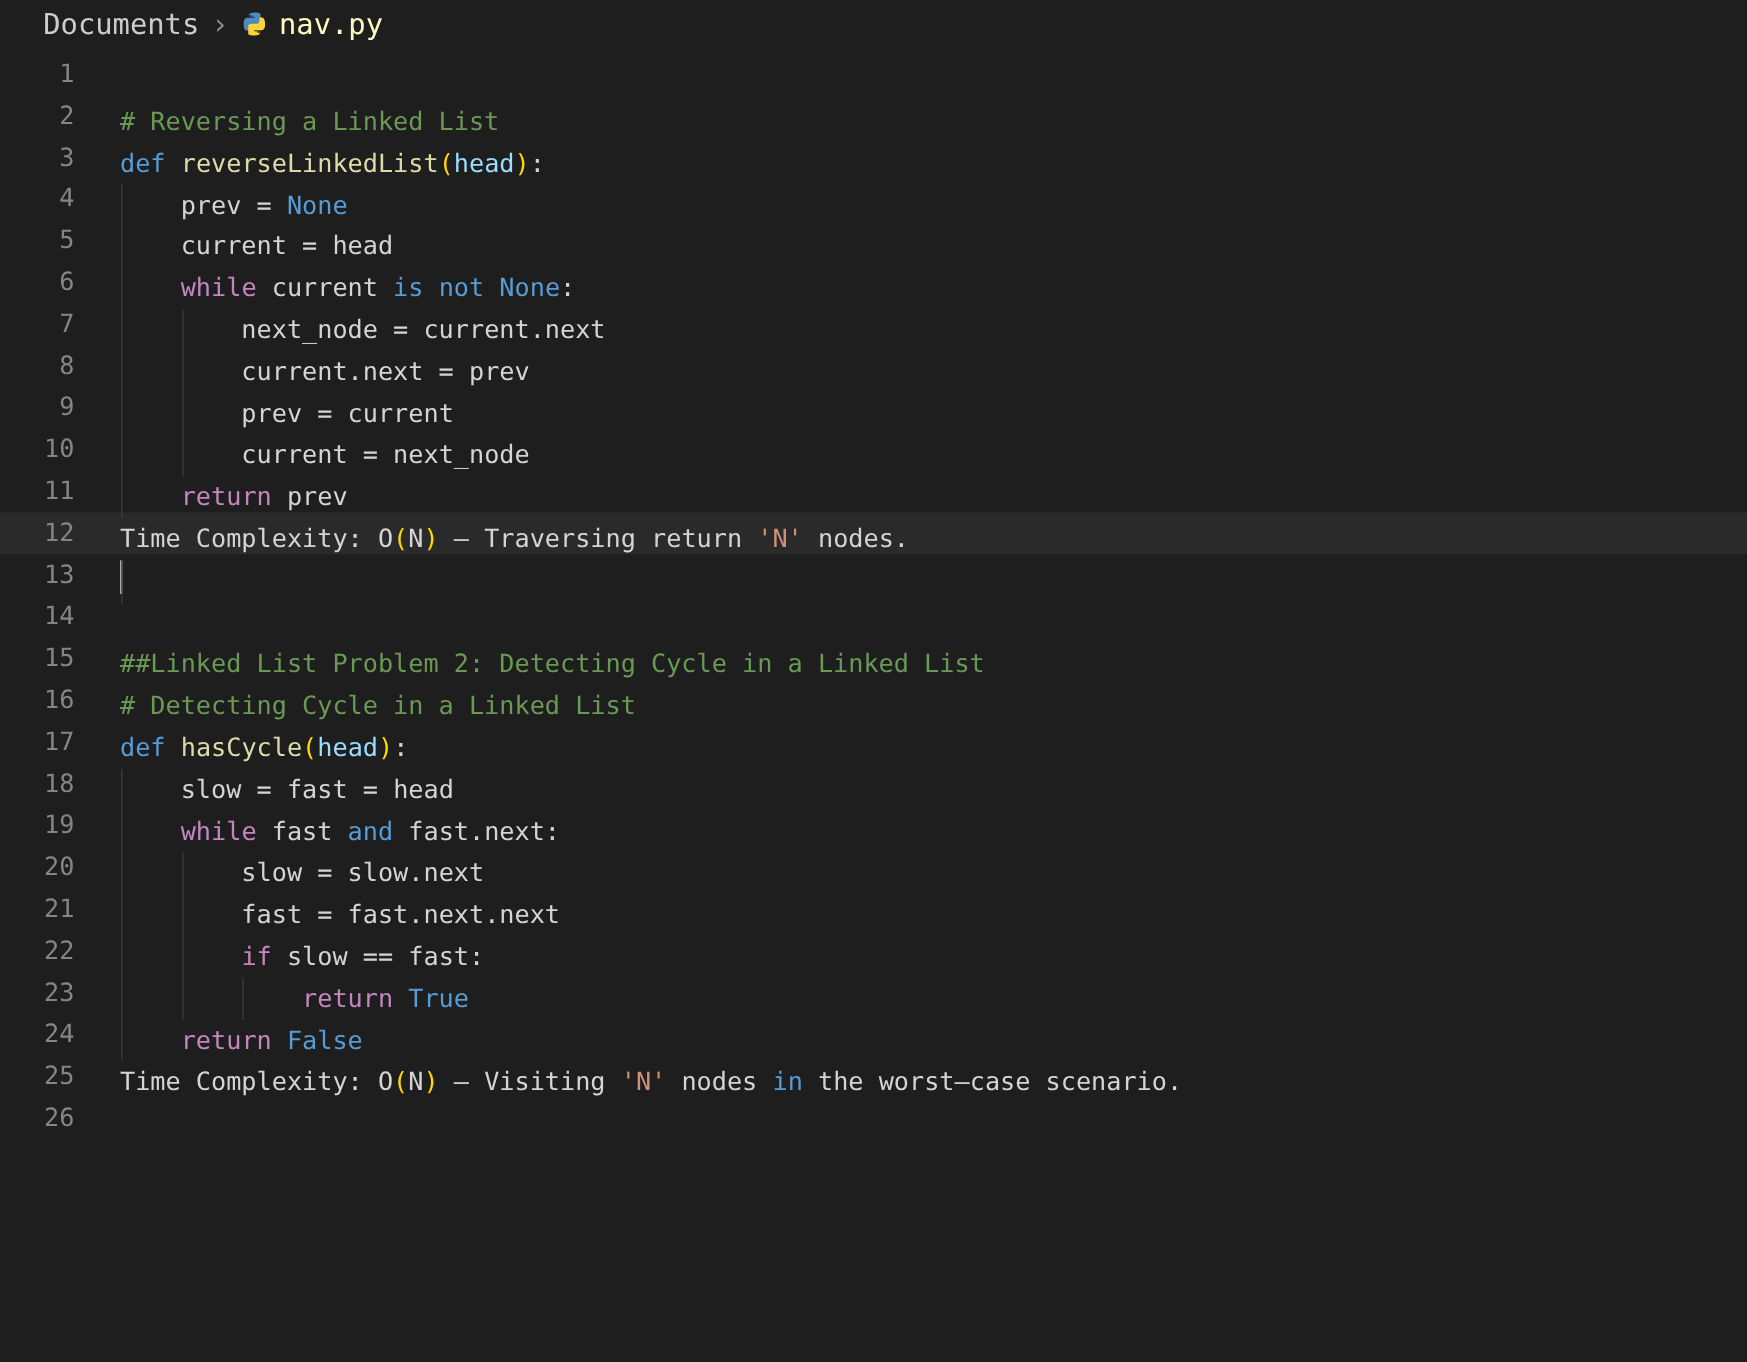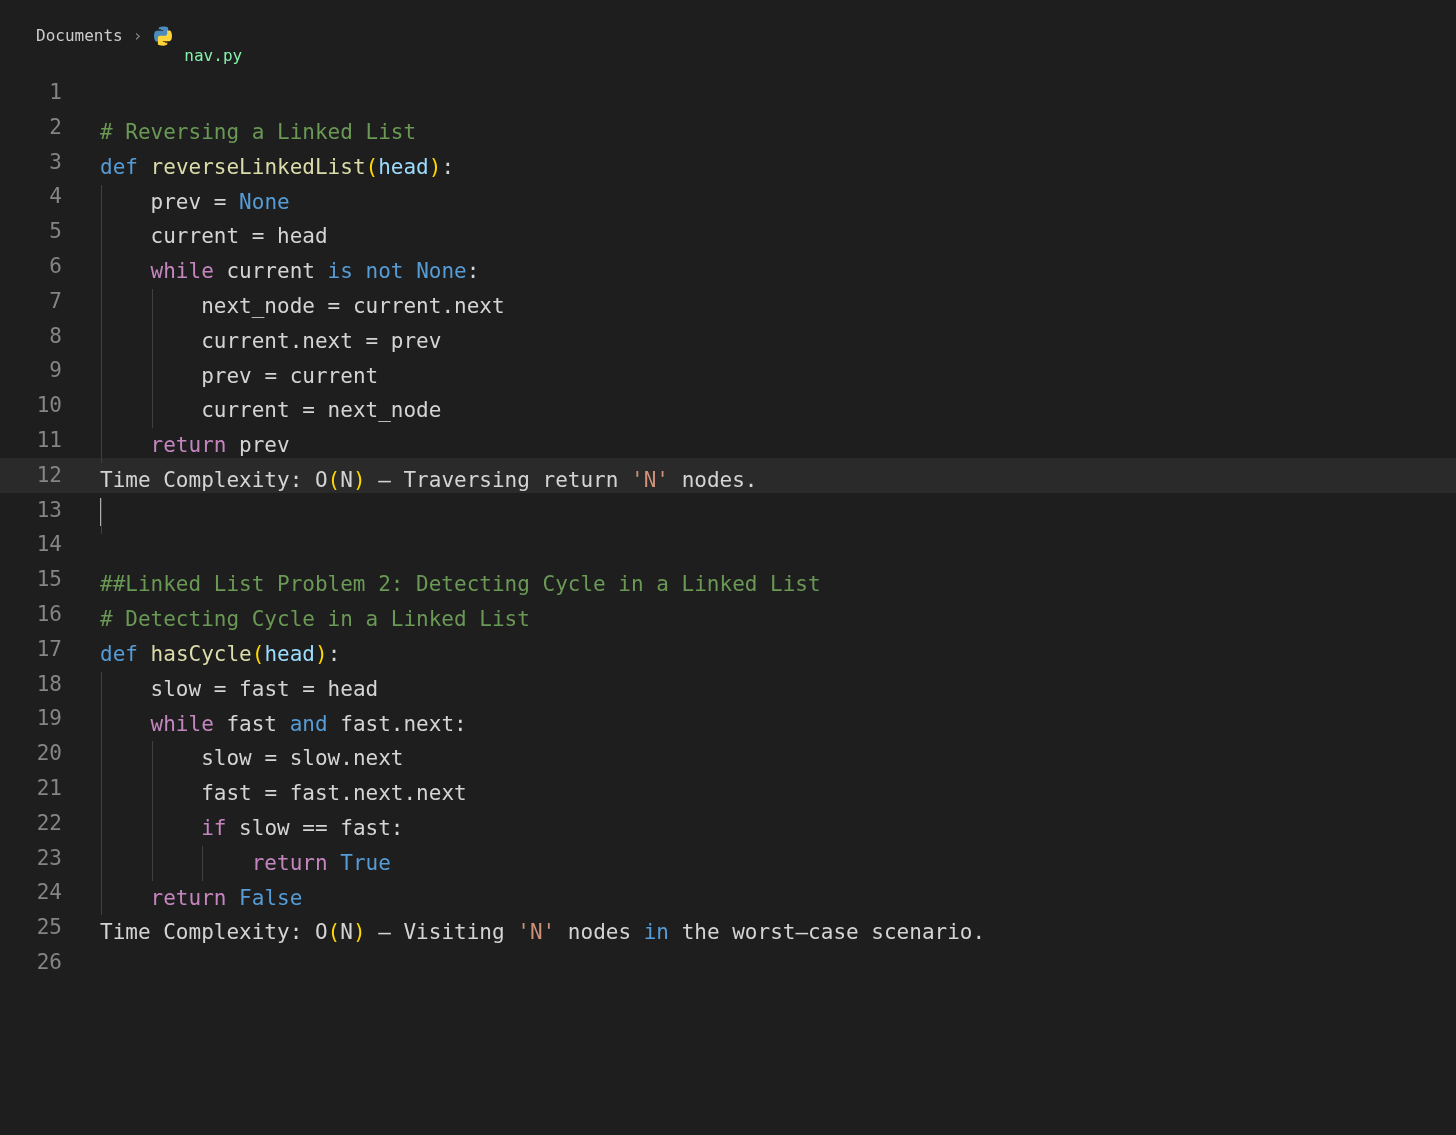--- a/index.html
+++ b/index.html
@@ -10,31 +10,31 @@
     color: #d4d4d4;
     width: 1456px;
     height: 1135px;
     overflow: hidden;
   }
   .breadcrumb {
     display: flex;
     align-items: center;
     gap: 10px;
     padding: 6px 20px 10px 36px;
-    font-size: 16px;
+    font-size: 24px;
     color: #cccccc;
   }
   .breadcrumb-sep { color: #888; }
   .python-icon {
     display: inline-flex;
     align-items: center;
     justify-content: center;
   }
   .python-icon svg { width: 22px; height: 22px; }
-  .filename { color: #86efac; margin-top: 40px; }
+  .filename { color: #fef9c3; }
   .editor { position: relative; }
   .line {
     display: flex;
     align-items: flex-start;
     height: 34.8px;
   }
   .line.active { background: #2a2a2a; }
   .gutter {
     width: 100px;
     text-align: right;

